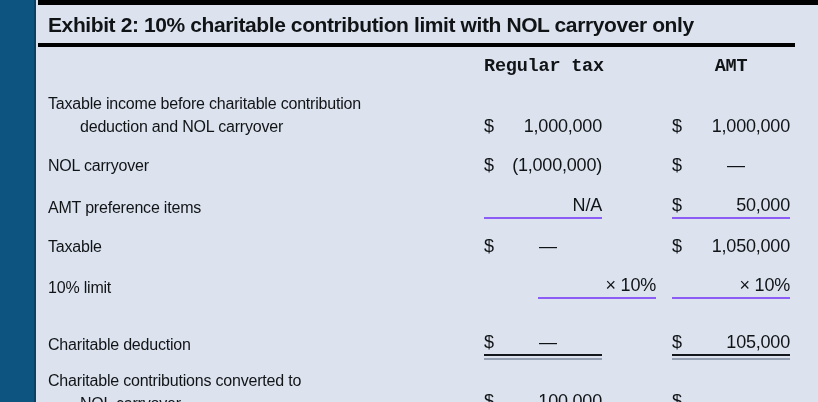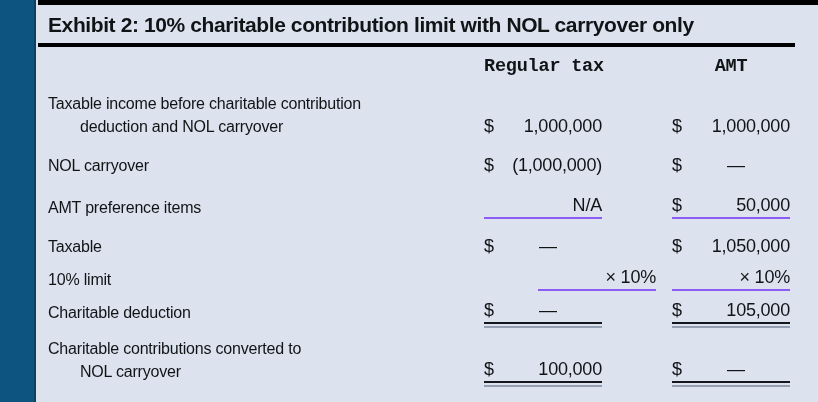--- a/index.html
+++ b/index.html
@@ -63,22 +63,22 @@
   .cell.u-double { border-bottom: 2px solid #14181c; }
   .cell.u-double::after {
     content: "";
     position: absolute; left: 0; right: 0; bottom: -6px;
     height: 2px; background: #94a0b2;
   }
   .mt-r1 { margin-top: 14px; }
   .mt-r2 { margin-top: 16px; }
   .mt-r3 { margin-top: 17px; }
   .mt-r4 { margin-top: 16px; }
-  .mt-r5 { margin-top: 8px; gap: 16px; }
-  .mt-r6 { margin-top: 8px; }
+  .mt-r5 { margin-top: 16px; gap: 16px; }
+  .mt-r6 { margin-top: 32px; }
   .mt-r7 { margin-top: 13px; }
 </style>
 </head>
 <body>
 
 <div class="accent-bar"></div>
 <div class="top-rule"></div>
 
 <div class="content">
   <div class="title">Exhibit 2: 10% charitable contribution limit with NOL carryover only</div>

